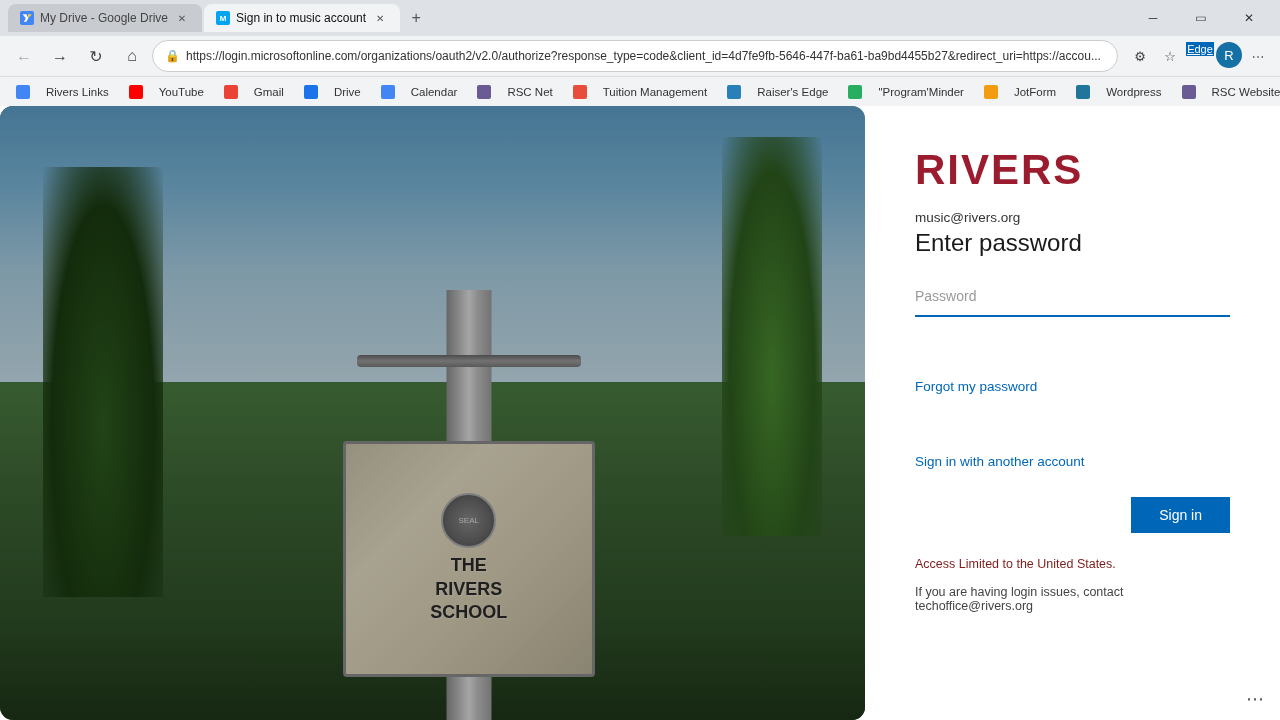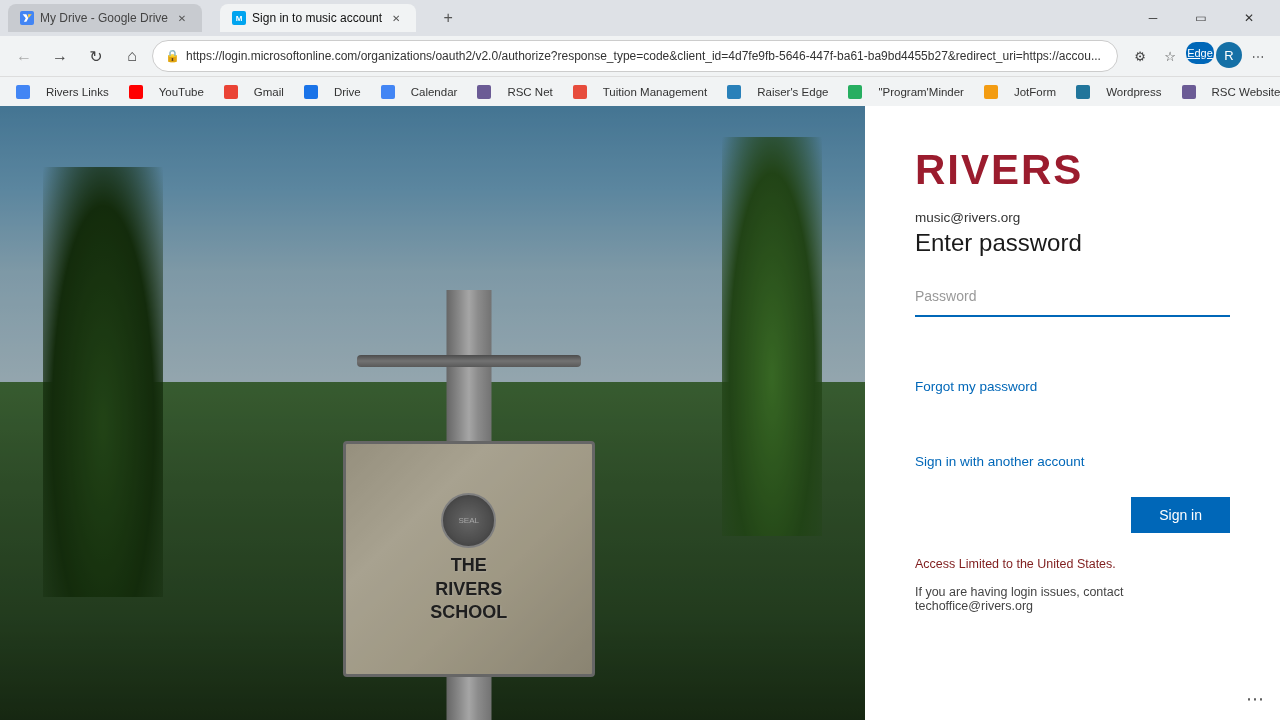--- a/index.html
+++ b/index.html
@@ -1,21 +1,21 @@
 <!DOCTYPE html>
 <html><head>
   <meta charset="utf-8">
   <style>
     * { margin: 0; padding: 0; box-sizing: border-box; }
     body { width: 1280px; height: 720px; overflow: hidden; font-family: 'Segoe UI', Arial, sans-serif; background: #fff; }
 
     
     .title-bar {
       display: flex; align-items: center; height: 36px;
-      background: #dee1e6; padding: 16px 8px; gap: 18px;
+      background: #dee1e6; padding: 16px 8px; gap: 2px;
     }
     .tab {
       display: flex; align-items: center; height: 28px;
       padding: 0 12px; border-radius: 8px 8px 0 0;
       font-size: 12px; gap: 6px; cursor: pointer;
       max-width: 220px; white-space: nowrap; overflow: hidden;
     }
     .tab.inactive { background: #c8cbd0; color: #444; }
     .tab.active { background: #f1f3f4; color: #111; }
     .tab-favicon { width: 14px; height: 14px; flex-shrink: 0; }
@@ -78,21 +78,21 @@
     
     .main-content {
       display: flex; width: 100%; height: calc(720px - 106px);
       position: relative;
     }
 
     
     .bg-area {
       width: 865px; height: 100%;
       background: linear-gradient(135deg, #2c4a2e 0%, #3a5c3c 20%, #4a7a50 35%, #6b9e6e 45%, #87b8a0 55%, #5a8a6a 65%, #3d6b50 80%, #2a4a35 100%);
-      position: relative; overflow: hidden;
+      position: relative; overflow: hidden; border-radius: 13px;
     }
 
     
     .sky {
       position: absolute; top: 0; left: 0; right: 0; height: 45%;
       background: linear-gradient(to bottom, #5b9cc4 0%, #7ab3d4 30%, #a8ccde 60%, #c5dde8 100%);
     }
     
     .ground {
       position: absolute; bottom: 0; left: 0; right: 0; height: 55%;
@@ -241,21 +241,21 @@
     <div class="nav-btn">⌂</div>
 
     <div class="address-bar">
       <span style="font-size:12px;color:#5a5a5a;">🔒</span>
       <span class="address-text">https://login.microsoftonline.com/organizations/oauth2/v2.0/authorize?response_type=code&amp;client_id=4d7fe9fb-5646-447f-ba61-ba9bd4455b27&amp;redirect_uri=https://accou...</span>
     </div>
 
     <div class="nav-icons">
       <div class="nav-icon">⚙</div>
       <div class="nav-icon">☆</div>
-      <div class="nav-icon" style="background:#0067b8;color:#fff;border-radius:10px;font-size:11px;width:28px;height:22px;text-decoration:underline;">Edge</div>
+      <div class="nav-icon" style="background:#0067b8;color:#fff;border-radius:0;font-size:11px;width:28px;height:14px;text-decoration:underline;">Edge</div>
       <div class="nav-icon" style="background:#1570a6;color:#fff;border-radius:50;width:26px;height:26px;border-radius:50%;">R</div>
       <div class="nav-icon">⋯</div>
     </div>
   </div>
 
   <div class="bookmarks-bar">
     <div class="bookmark">
       <div class="bm-icon" style="background:#4285f4;border-radius:2px;"></div>
       <span>Rivers Links</span>
     </div>

